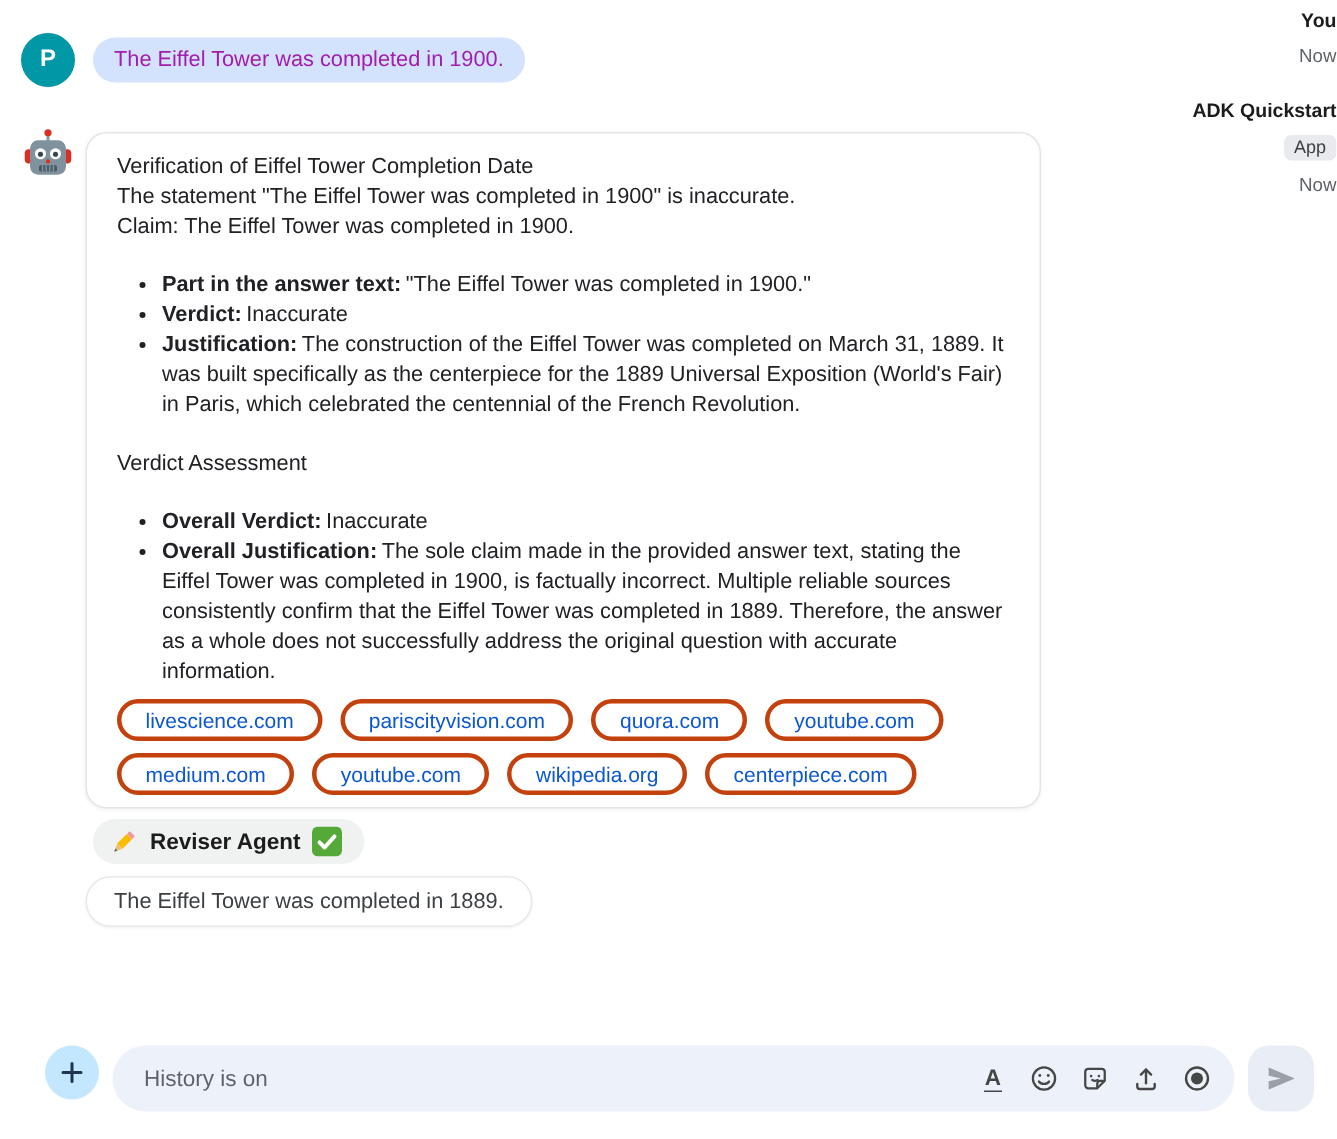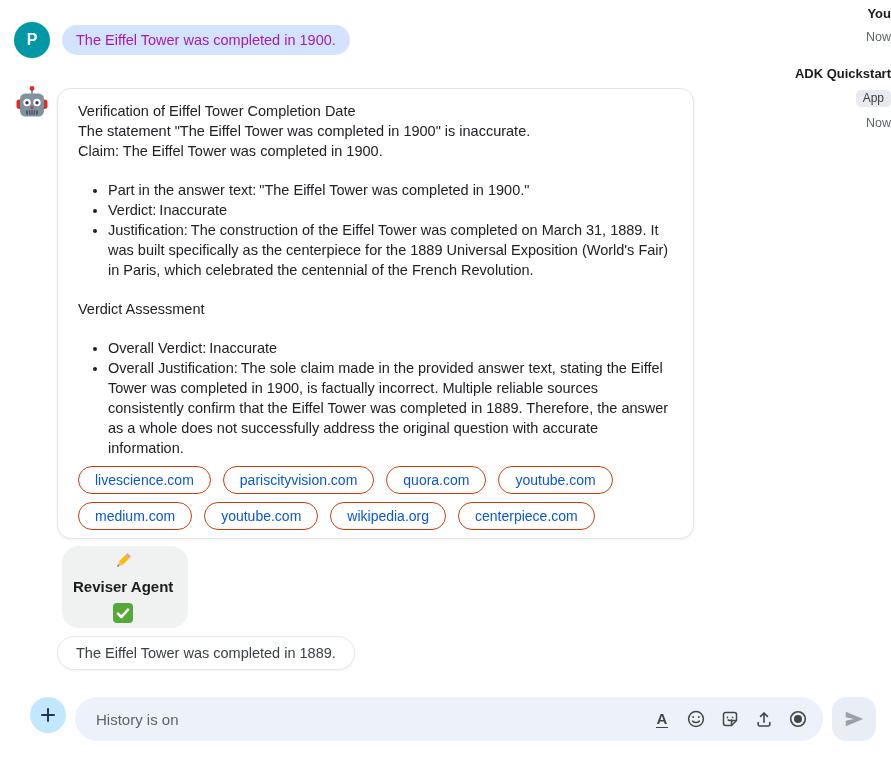--- a/index.html
+++ b/index.html
@@ -54,26 +54,26 @@
     width: 637px; margin-left: -5px; margin-top: 5px;
     background: #ffffff; border: 1px solid #e3e5e8; border-radius: 14px;
     box-shadow: 0 1px 3px rgba(0,0,0,0.06);
     padding: 12px 20px 8px 20px;
     font-size: 14.5px; line-height: 20px; color: #202124;
   }
   .card p { margin: 0; }
   .card ul { margin: 19px 0; padding-left: 30px; }
   .card ul.tight { margin-bottom: 8px; }
   .card li { margin: 0; }
-  .b { font-weight: normal; margin-right: 3px; }
+  .b { font-weight: bold; margin-right: 3px; }
 
   .chips { display: flex; flex-wrap: wrap; gap: 8px 12px; margin-top: 0; }
   .chip {
     height: 28px; display: inline-flex; align-items: center;
-    border: 1px solid #c2410c; border-radius: 16px; background: #fff;
+    border: 3px solid #c2410c; border-radius: 16px; background: #fff;
     padding: 0 16px; color: #0b57d0; font-size: 14px; font-weight: 500;
     cursor: pointer;
   }
 
   .bubble-plain {
     margin-top: 8px; margin-left: -5px; width: fit-content;
     background: #ffffff; border: 1px solid #e7e8eb; border-radius: 18px;
     box-shadow: 0 1px 2px rgba(0,0,0,0.05);
     padding: 8px 18px; font-size: 14.5px; color: #3c4043;
   }
@@ -201,21 +201,21 @@
           <span class="chip">quora.com</span>
           <span class="chip">youtube.com</span>
           <span class="chip">medium.com</span>
           <span class="chip">youtube.com</span>
           <span class="chip">wikipedia.org</span>
           <span class="chip">centerpiece.com</span>
         </div>
       </div>
 
       
-      <div class="agent-pill" style="margin-top:7px;flex-direction:column;">
+      <div class="agent-pill" style="margin-top:7px;">
         <span class="ico">
           <svg width="19" height="19" viewBox="0 0 19 19">
             <g transform="rotate(-135 9.5 9.5)">
               <polygon points="9.5,0.5 7,5.8 12,5.8" fill="#eac27e"></polygon>
               <polygon points="9.5,0.5 8.5,2.7 10.5,2.7" fill="#5f6368"></polygon>
               <rect x="7" y="5.8" width="5" height="9" fill="#fbbc04"></rect>
               <rect x="7" y="14.8" width="5" height="2.8" rx="1" fill="#ef9a9a"></rect>
             </g>
           </svg>
         </span>

